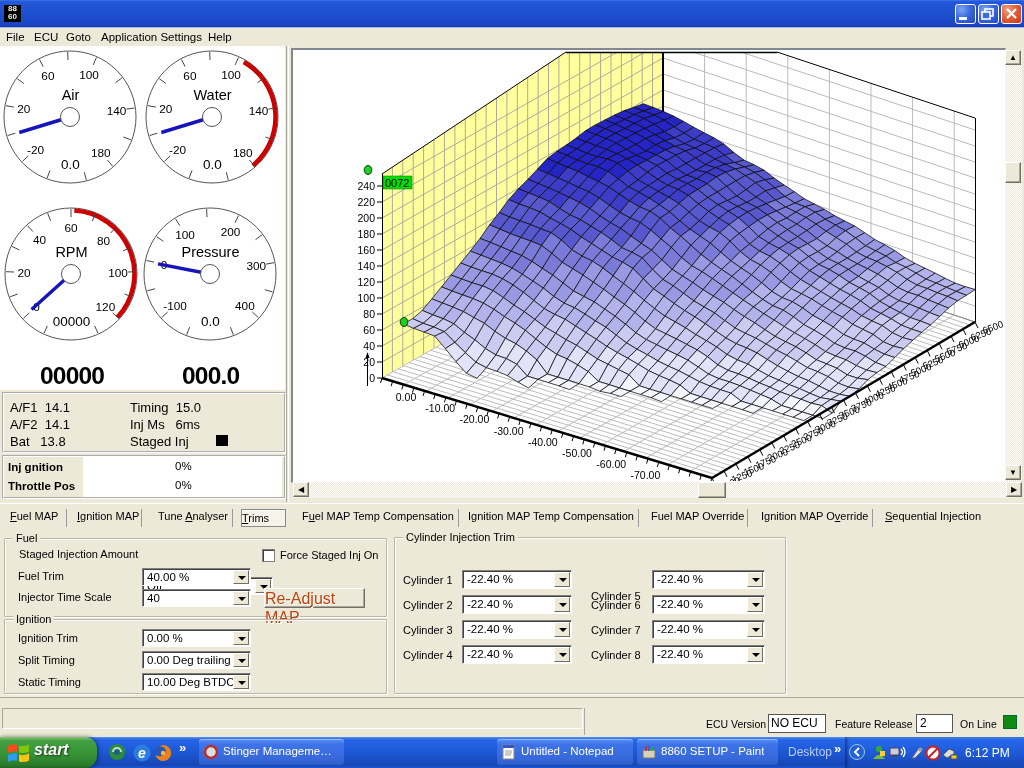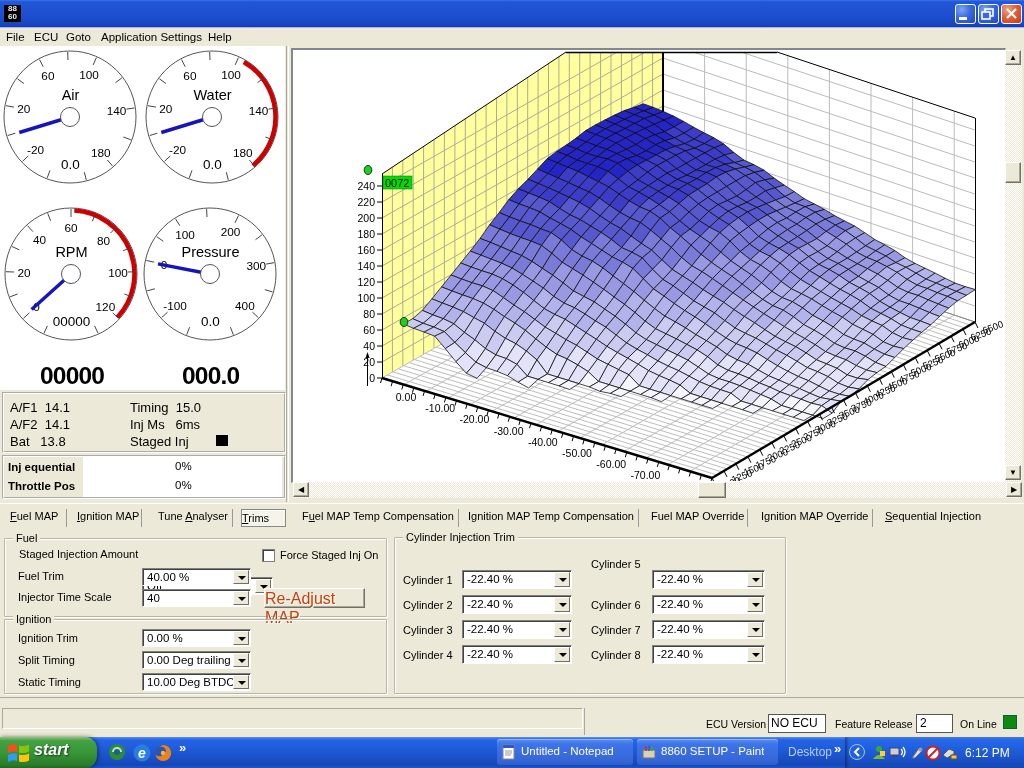--- a/index.html
+++ b/index.html
@@ -213,21 +213,21 @@
 <div class="abs" id="afpanel">
  <div style="left:6px;top:6px">A/F1&nbsp;&nbsp;14.1</div>
  <div style="left:6px;top:23px">A/F2&nbsp;&nbsp;14.1</div>
  <div style="left:6px;top:40px">Bat&nbsp;&nbsp;&nbsp;13.8</div>
  <div style="left:126px;top:6px">Timing&nbsp;&nbsp;15.0</div>
  <div style="left:126px;top:23px">Inj Ms&nbsp;&nbsp;&nbsp;6ms</div>
  <div style="left:126px;top:40px">Staged Inj</div>
  <div style="left:212px;top:41px;width:12px;height:11px;background:#000"></div>
 </div>
 <div class="abs" id="injpanel">
- <div class="abs" style="left:4px;top:4px">Inj equential</div>
+ <div class="abs" style="left:4px;top:4px">Inj gnition</div>
  <div class="abs" style="left:4px;top:23px">Throttle Pos</div>
  <div id="injwhite">
   <div class="abs" style="left:92px;top:3px;font-weight:normal">0%</div>
   <div class="abs" style="left:92px;top:22px;font-weight:normal">0%</div>
  </div>
 </div>
 <div class="abs" id="vdivider"></div>
 <div class="abs" id="chartpanel">
  <div id="chartborder"><svg width="711" height="431" viewBox="0 0 711 431" font-family="Liberation Sans, sans-serif">
 <rect width="711" height="431" fill="#FFF"></rect>
@@ -1289,21 +1289,21 @@
     <div class="cbtn" style="height:14px">
       <div class="tri"></div>
     </div>
   </div>
 <div class="abs groupbox" style="left:394px;top:537px;width:392px;height:157px">
  <span class="gblabel">Cylinder Injection Trim</span>
  <span class="lbl" style="left:8px;top:36px">Cylinder 1</span>
  <span class="lbl" style="left:8px;top:61px">Cylinder 2</span>
  <span class="lbl" style="left:8px;top:86px">Cylinder 3</span>
  <span class="lbl" style="left:8px;top:111px">Cylinder 4</span>
- <span class="lbl" style="left:196px;top:20px">Cylinder 5</span>
+ <span class="lbl" style="left:196px;top:52px">Cylinder 5</span>
  <span class="lbl" style="left:196px;top:61px">Cylinder 6</span>
  <span class="lbl" style="left:196px;top:86px">Cylinder 7</span>
  <span class="lbl" style="left:196px;top:111px">Cylinder 8</span>
 </div>
 <div class="combo" style="left:462px;top:570px;width:110px;height:19px">
     <span>-22.40 %</span>
     <div class="cbtn" style="height:15px">
       <div class="tri"></div>
     </div>
   </div>
@@ -1378,20 +1378,27 @@
  <svg width="20" height="20" style="position:absolute;left:132px;top:6px">
       <circle cx="10" cy="10" r="8.5" fill="#2a7de0"></circle>
       <text x="10" y="15" font-size="14" font-weight="bold" fill="#fff" text-anchor="middle" font-style="italic">e</text>
     </svg>
  <svg width="20" height="20" style="position:absolute;left:154px;top:6px">
       <circle cx="9" cy="10" r="8" fill="#2a55b0"></circle>
       <path d="M9 2 A 8 8 0 1 1 1.5 12 A 7 7 0 0 0 12 8 A 5 5 0 0 0 5 4 A 8 8 0 0 1 9 2" fill="#e8821e"></path>
       <circle cx="9" cy="10" r="2.2" fill="#f4b24a"></circle>
     </svg>
  <span style="position:absolute;left:179px;top:3px;color:#fff;font-size:13px;font-weight:bold">»</span>
+ <div class="taskbtn" style="left:199px;width:145px">
+  <svg width="16" height="16" style="position:absolute;left:4px;top:5px">
+        <circle cx="8" cy="8" r="7" fill="#ddd"></circle>
+        <circle cx="8" cy="8" r="6" fill="none" stroke="#b03030" stroke-width="2.5"></circle>
+      </svg>
+  <span class="t">Stinger Manageme…</span>
+    </div>
  <div class="taskbtn" style="left:497px;width:136px">
   <svg width="16" height="16" style="position:absolute;left:4px;top:5px">
         <rect x="2" y="1" width="11" height="14" fill="#fff" stroke="#888"></rect>
         <rect x="2" y="1" width="11" height="3" fill="#35c"></rect>
         <line x1="4" y1="7" x2="11" y2="7" stroke="#999"></line>
         <line x1="4" y1="9" x2="11" y2="9" stroke="#999"></line>
         <line x1="4" y1="11" x2="10" y2="11" stroke="#999"></line>
       </svg>
   <span class="t">Untitled - Notepad</span>
     </div>

